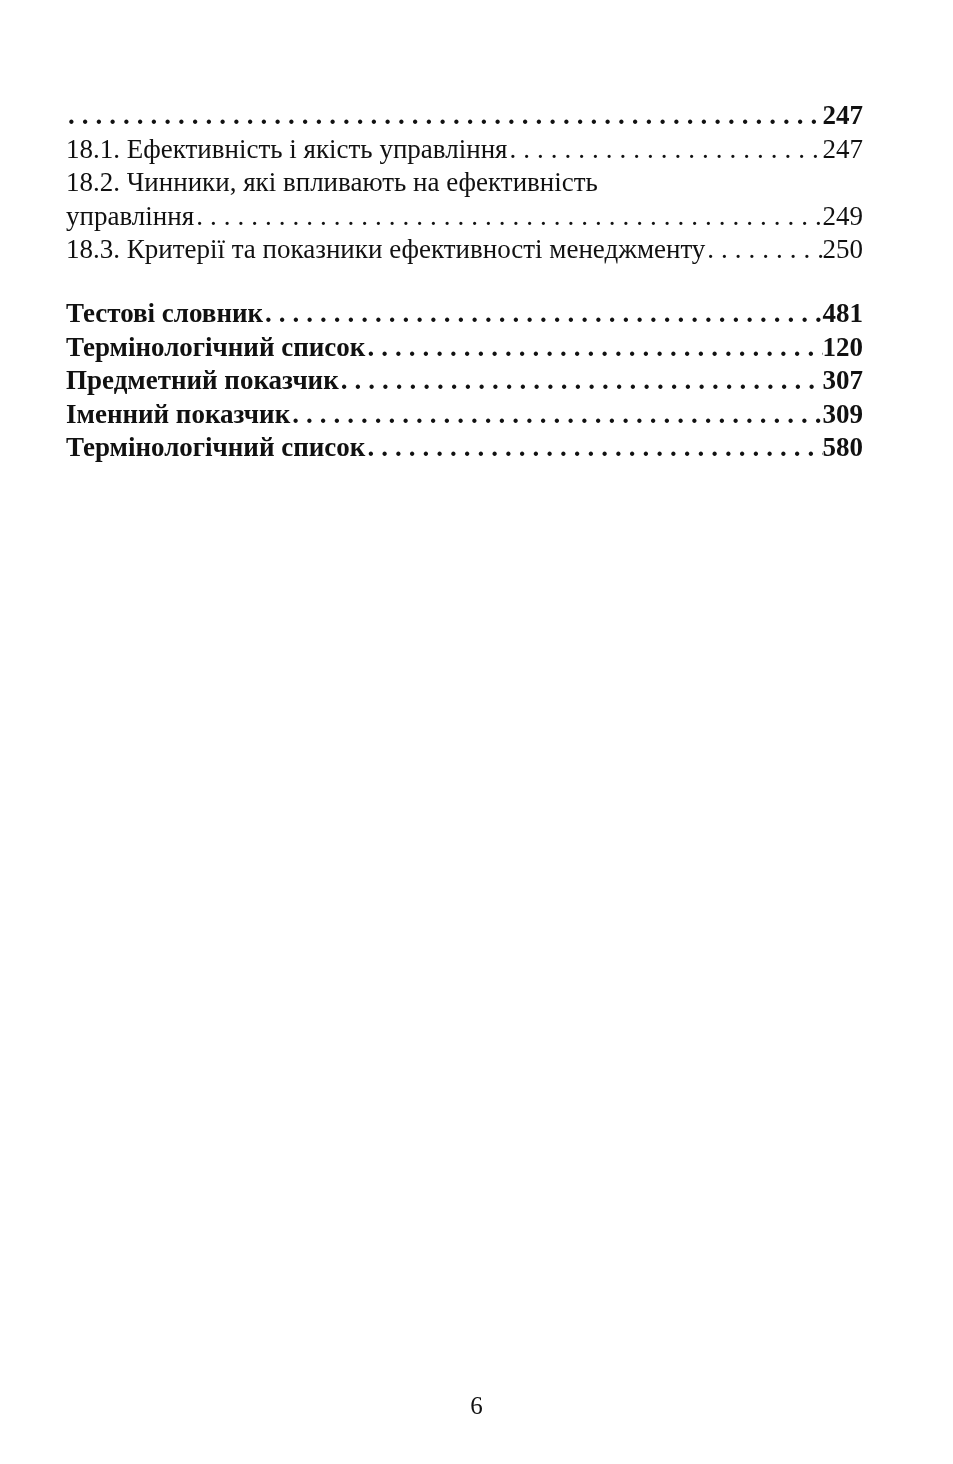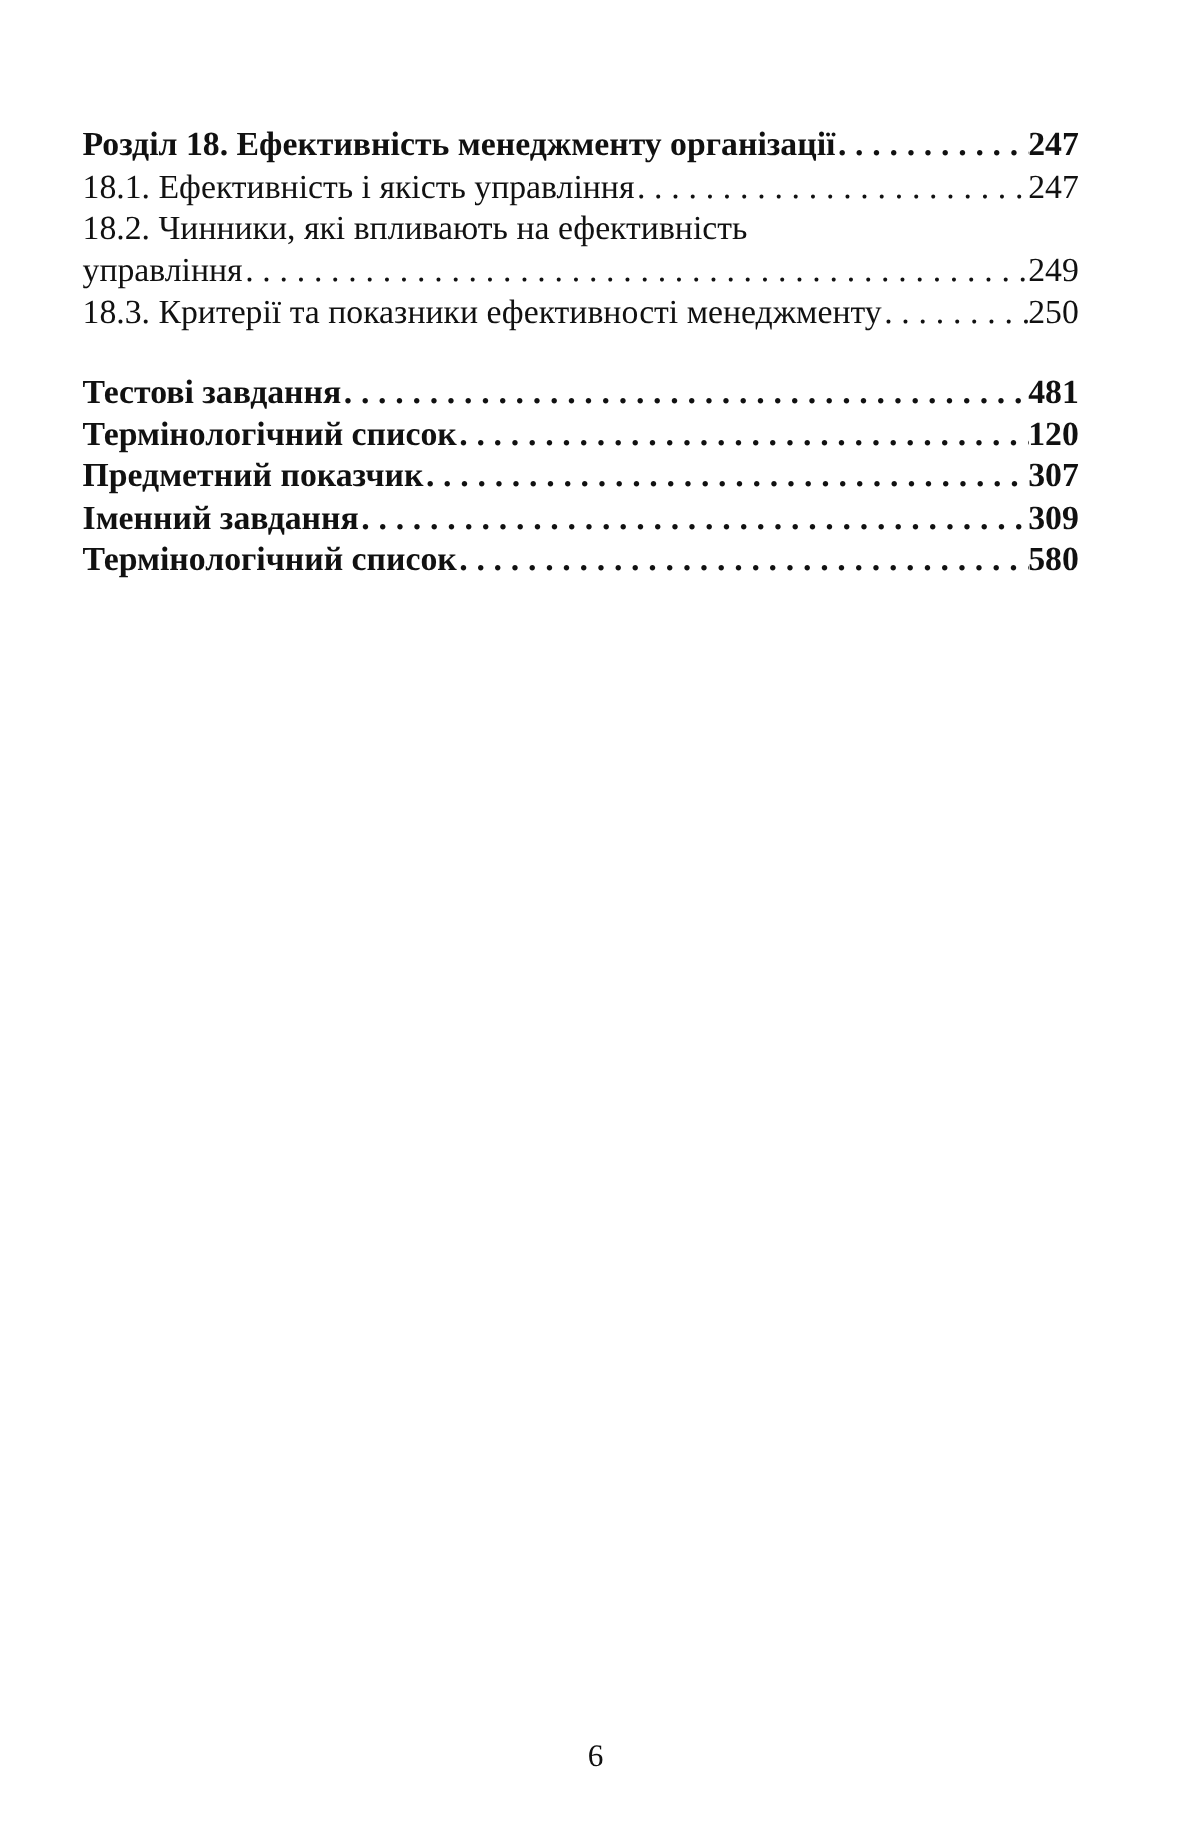--- a/index.html
+++ b/index.html
@@ -51,21 +51,20 @@
   }
 </style>
 </head>
 <body>
 
 <div class="page">
 
   <div class="toc">
 
     <div class="toc-row bold">
-      <span class="toc-label">Розділ 18. Ефективність менеджменту організації</span>
       <span class="toc-leader">.................................................................................................</span>
       <span class="toc-page">247</span>
     </div>
 
     <div class="toc-row">
       <span class="toc-label">18.1. Ефективність і якість управління</span>
       <span class="toc-leader">.................................................................................................</span>
       <span class="toc-page">247</span>
     </div>
 
@@ -81,39 +80,39 @@
 
     <div class="toc-row">
       <span class="toc-label">18.3. Критерії та показники ефективності менеджменту</span>
       <span class="toc-leader">.................................................................................................</span>
       <span class="toc-page">250</span>
     </div>
 
     <div class="back-matter">
 
       <div class="toc-row bold">
-        <span class="toc-label">Тестові завдання</span>
+        <span class="toc-label">Тестові словник</span>
         <span class="toc-leader">.................................................................................................</span>
         <span class="toc-page">481</span>
       </div>
 
       <div class="toc-row bold">
         <span class="toc-label">Термінологічний список</span>
         <span class="toc-leader">.................................................................................................</span>
         <span class="toc-page">120</span>
       </div>
 
       <div class="toc-row bold">
         <span class="toc-label">Предметний показчик</span>
         <span class="toc-leader">.................................................................................................</span>
         <span class="toc-page">307</span>
       </div>
 
       <div class="toc-row bold">
-        <span class="toc-label">Іменний завдання</span>
+        <span class="toc-label">Іменний показчик</span>
         <span class="toc-leader">.................................................................................................</span>
         <span class="toc-page">309</span>
       </div>
 
       <div class="toc-row bold">
         <span class="toc-label">Термінологічний список</span>
         <span class="toc-leader">.................................................................................................</span>
         <span class="toc-page">580</span>
       </div>
 

